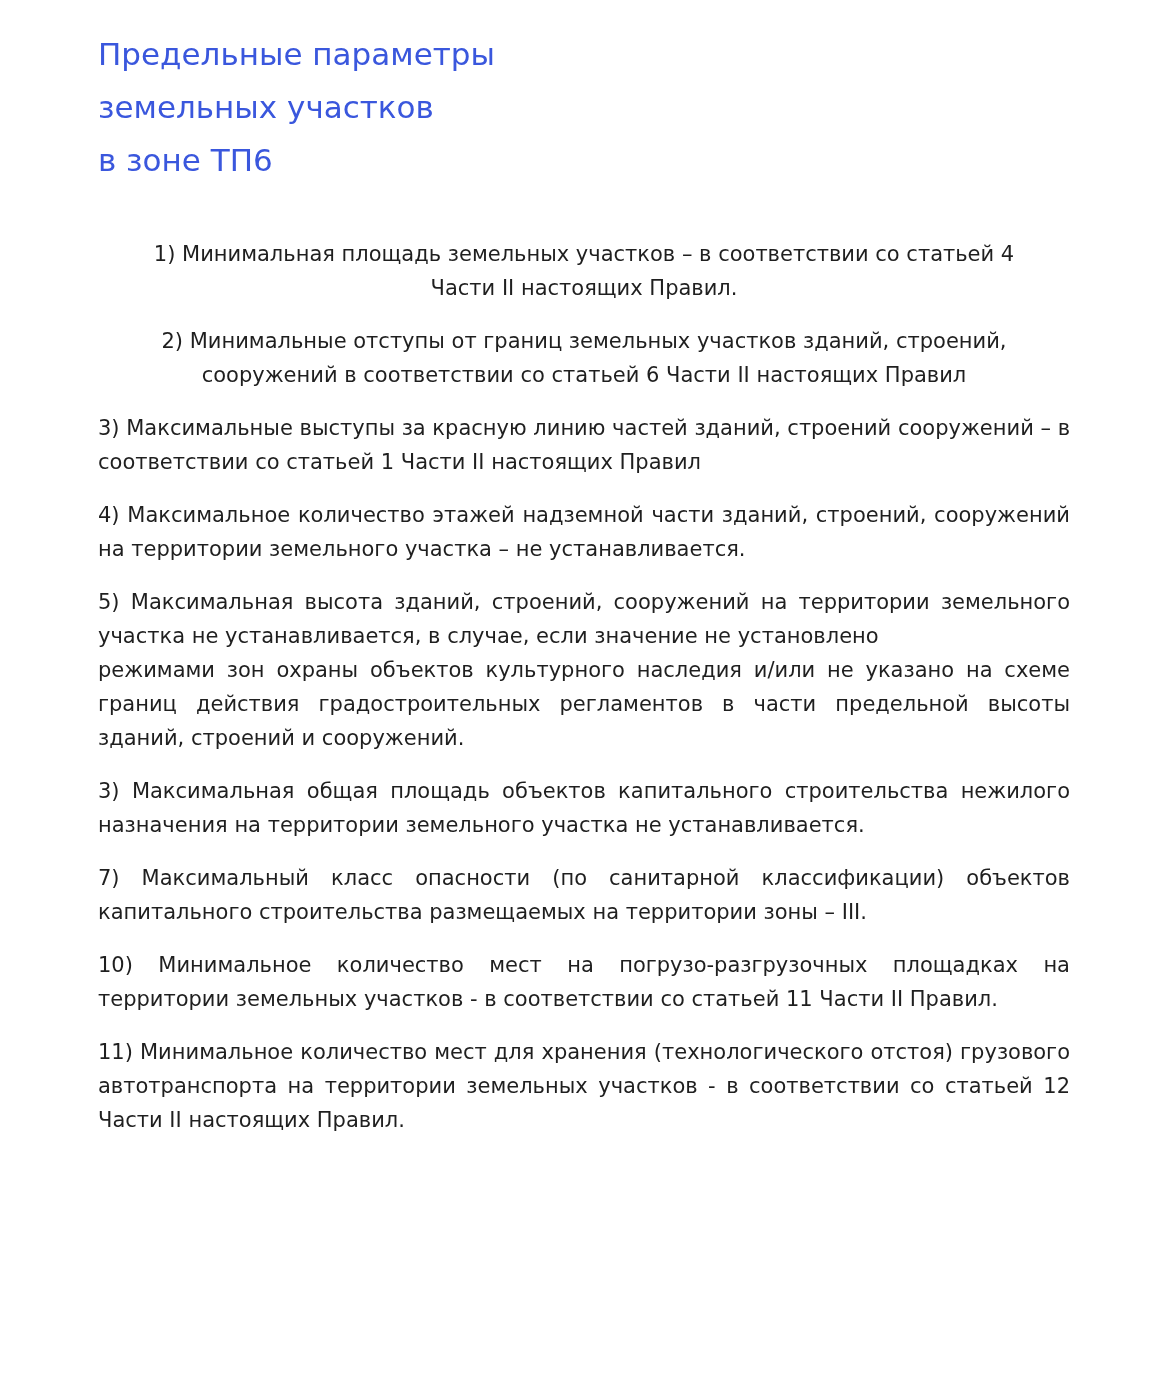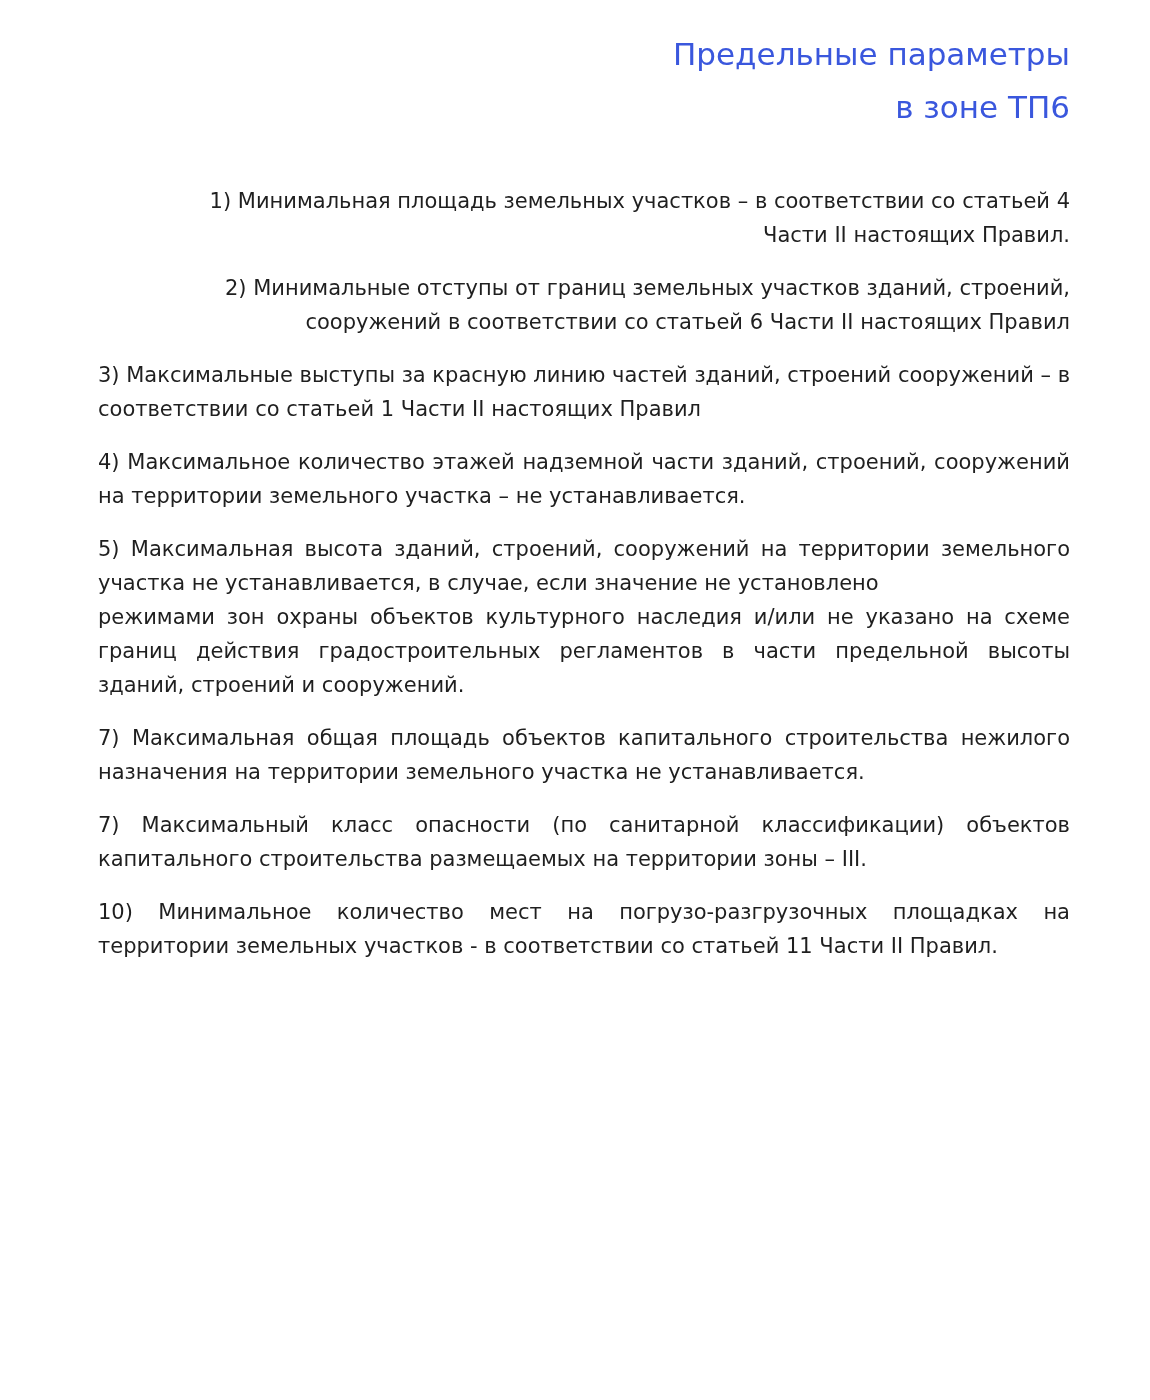--- a/index.html
+++ b/index.html
@@ -15,58 +15,60 @@
   }
   .page {
     box-sizing: border-box;
     width: 1150px;
     height: 1400px;
     padding: 28px 80px 0 98px;
     background: #ffffff;
   }
   .doc-title {
     margin: 0 0 50px 0;
-    text-align: right;
+    text-align: left;
     font-size: 31px;
     font-weight: 400;
     line-height: 53px;
     color: #3a57dd;
   }
   .title-line {
     display: block;
   }
   .doc-body {
     color: #1f1f1f;
     font-size: 21px;
     line-height: 34px;
   }
   .para {
     margin: 0 0 19px 0;
     word-spacing: normal;
   }
   .para:last-child {
     margin-bottom: 0;
   }
-  .align-left { text-align: right; }
+  .align-left { text-align: center; }
   .align-justify { text-align: justify; }
 </style>
 </head>
 <body>
 
 <div class="page">
 
   <h1 class="doc-title">
     <span class="title-line">Предельные параметры</span>
+    <span class="title-line">земельных участков</span>
     <span class="title-line">в зоне ТП6</span>
   </h1>
 
   <div class="doc-body">
     <p class="para align-left">1) Минимальная площадь земельных участков – в соответствии со статьей 4<br>Части II настоящих Правил.</p>
     <p class="para align-left">2) Минимальные отступы от границ земельных участков зданий, строений,<br>сооружений в соответствии со статьей 6 Части II настоящих Правил</p>
     <p class="para align-justify">3) Максимальные выступы за красную линию частей зданий, строений сооружений – в соответствии со статьей 1 Части II настоящих Правил</p>
     <p class="para align-justify">4) Максимальное количество этажей надземной части зданий, строений, сооружений на территории земельного участка – не устанавливается.</p>
     <p class="para align-justify">5) Максимальная высота зданий, строений, сооружений на территории земельного участка не устанавливается, в случае, если значение не установлено<br>режимами зон охраны объектов культурного наследия и/или не указано на схеме границ действия градостроительных регламентов в части предельной высоты зданий, строений и сооружений.</p>
-    <p class="para align-justify">7) Максимальная общая площадь объектов капитального строительства нежилого назначения на территории земельного участка не устанавливается.</p>
+    <p class="para align-justify">3) Максимальная общая площадь объектов капитального строительства нежилого назначения на территории земельного участка не устанавливается.</p>
     <p class="para align-justify">7) Максимальный класс опасности (по санитарной классификации) объектов капитального строительства размещаемых на территории зоны – III.</p>
     <p class="para align-justify">10) Минимальное количество мест на погрузо-разгрузочных площадках на территории земельных участков - в соответствии со статьей 11 Части II Правил.</p>
+    <p class="para align-justify">11) Минимальное количество мест для хранения (технологического отстоя) грузового автотранспорта на территории земельных участков - в соответствии со статьей 12 Части II настоящих Правил.</p>
   </div>
 
 </div>
 
 </body></html>

